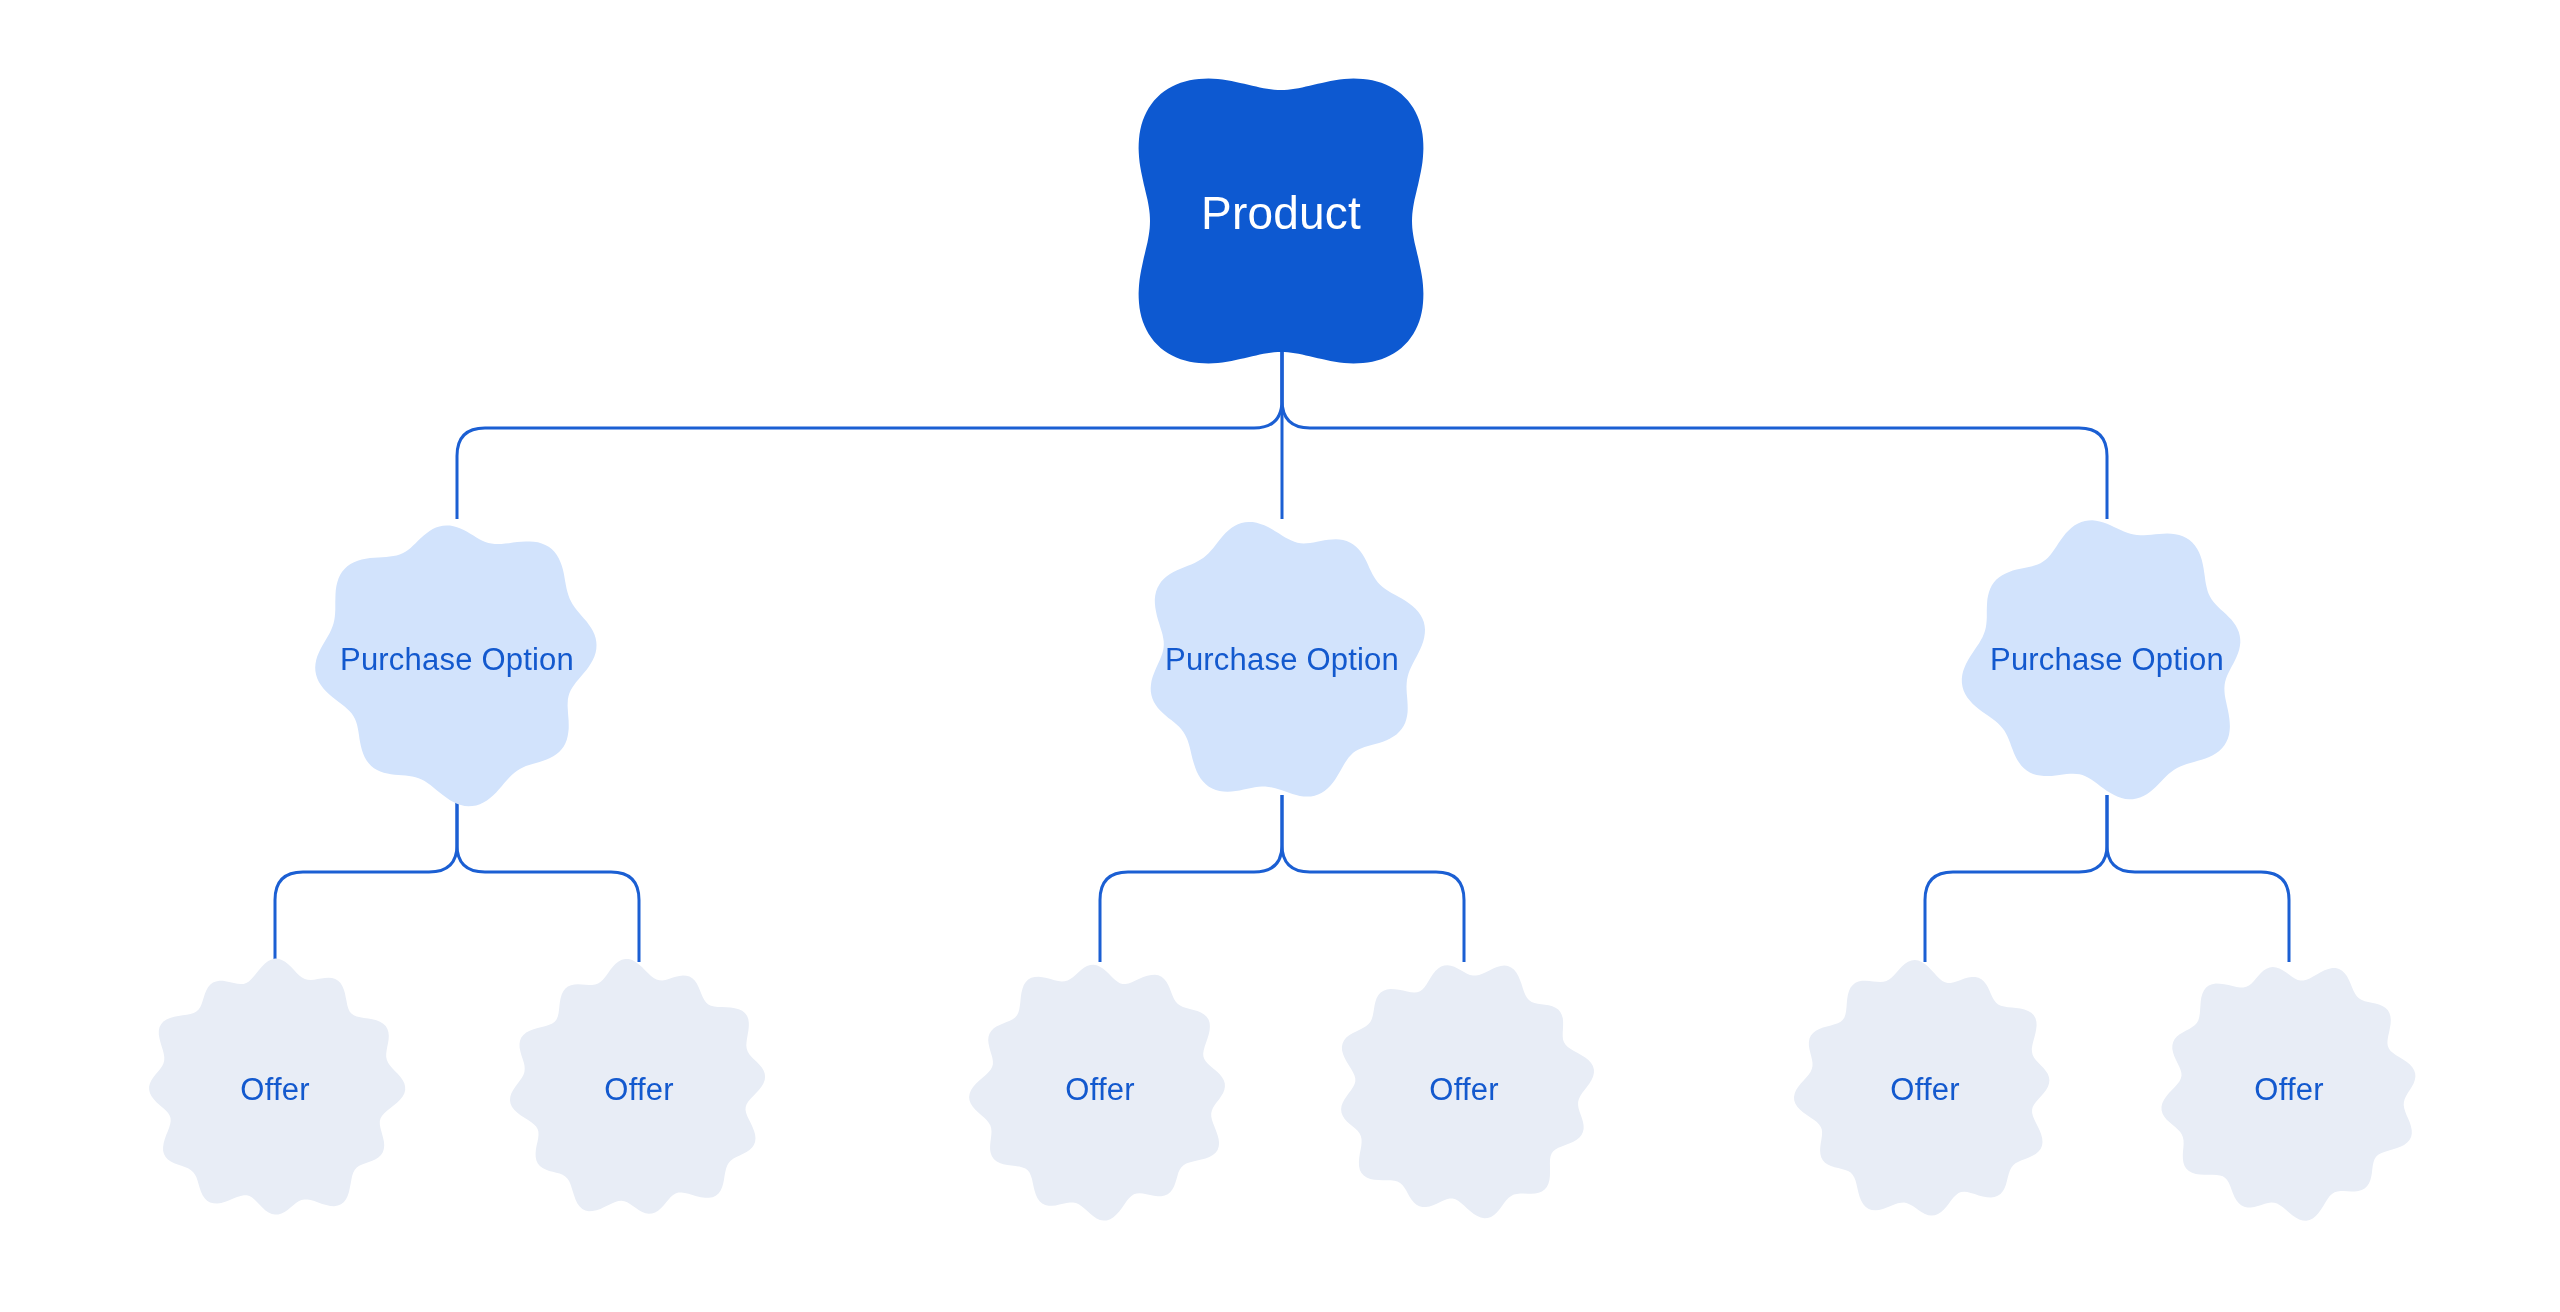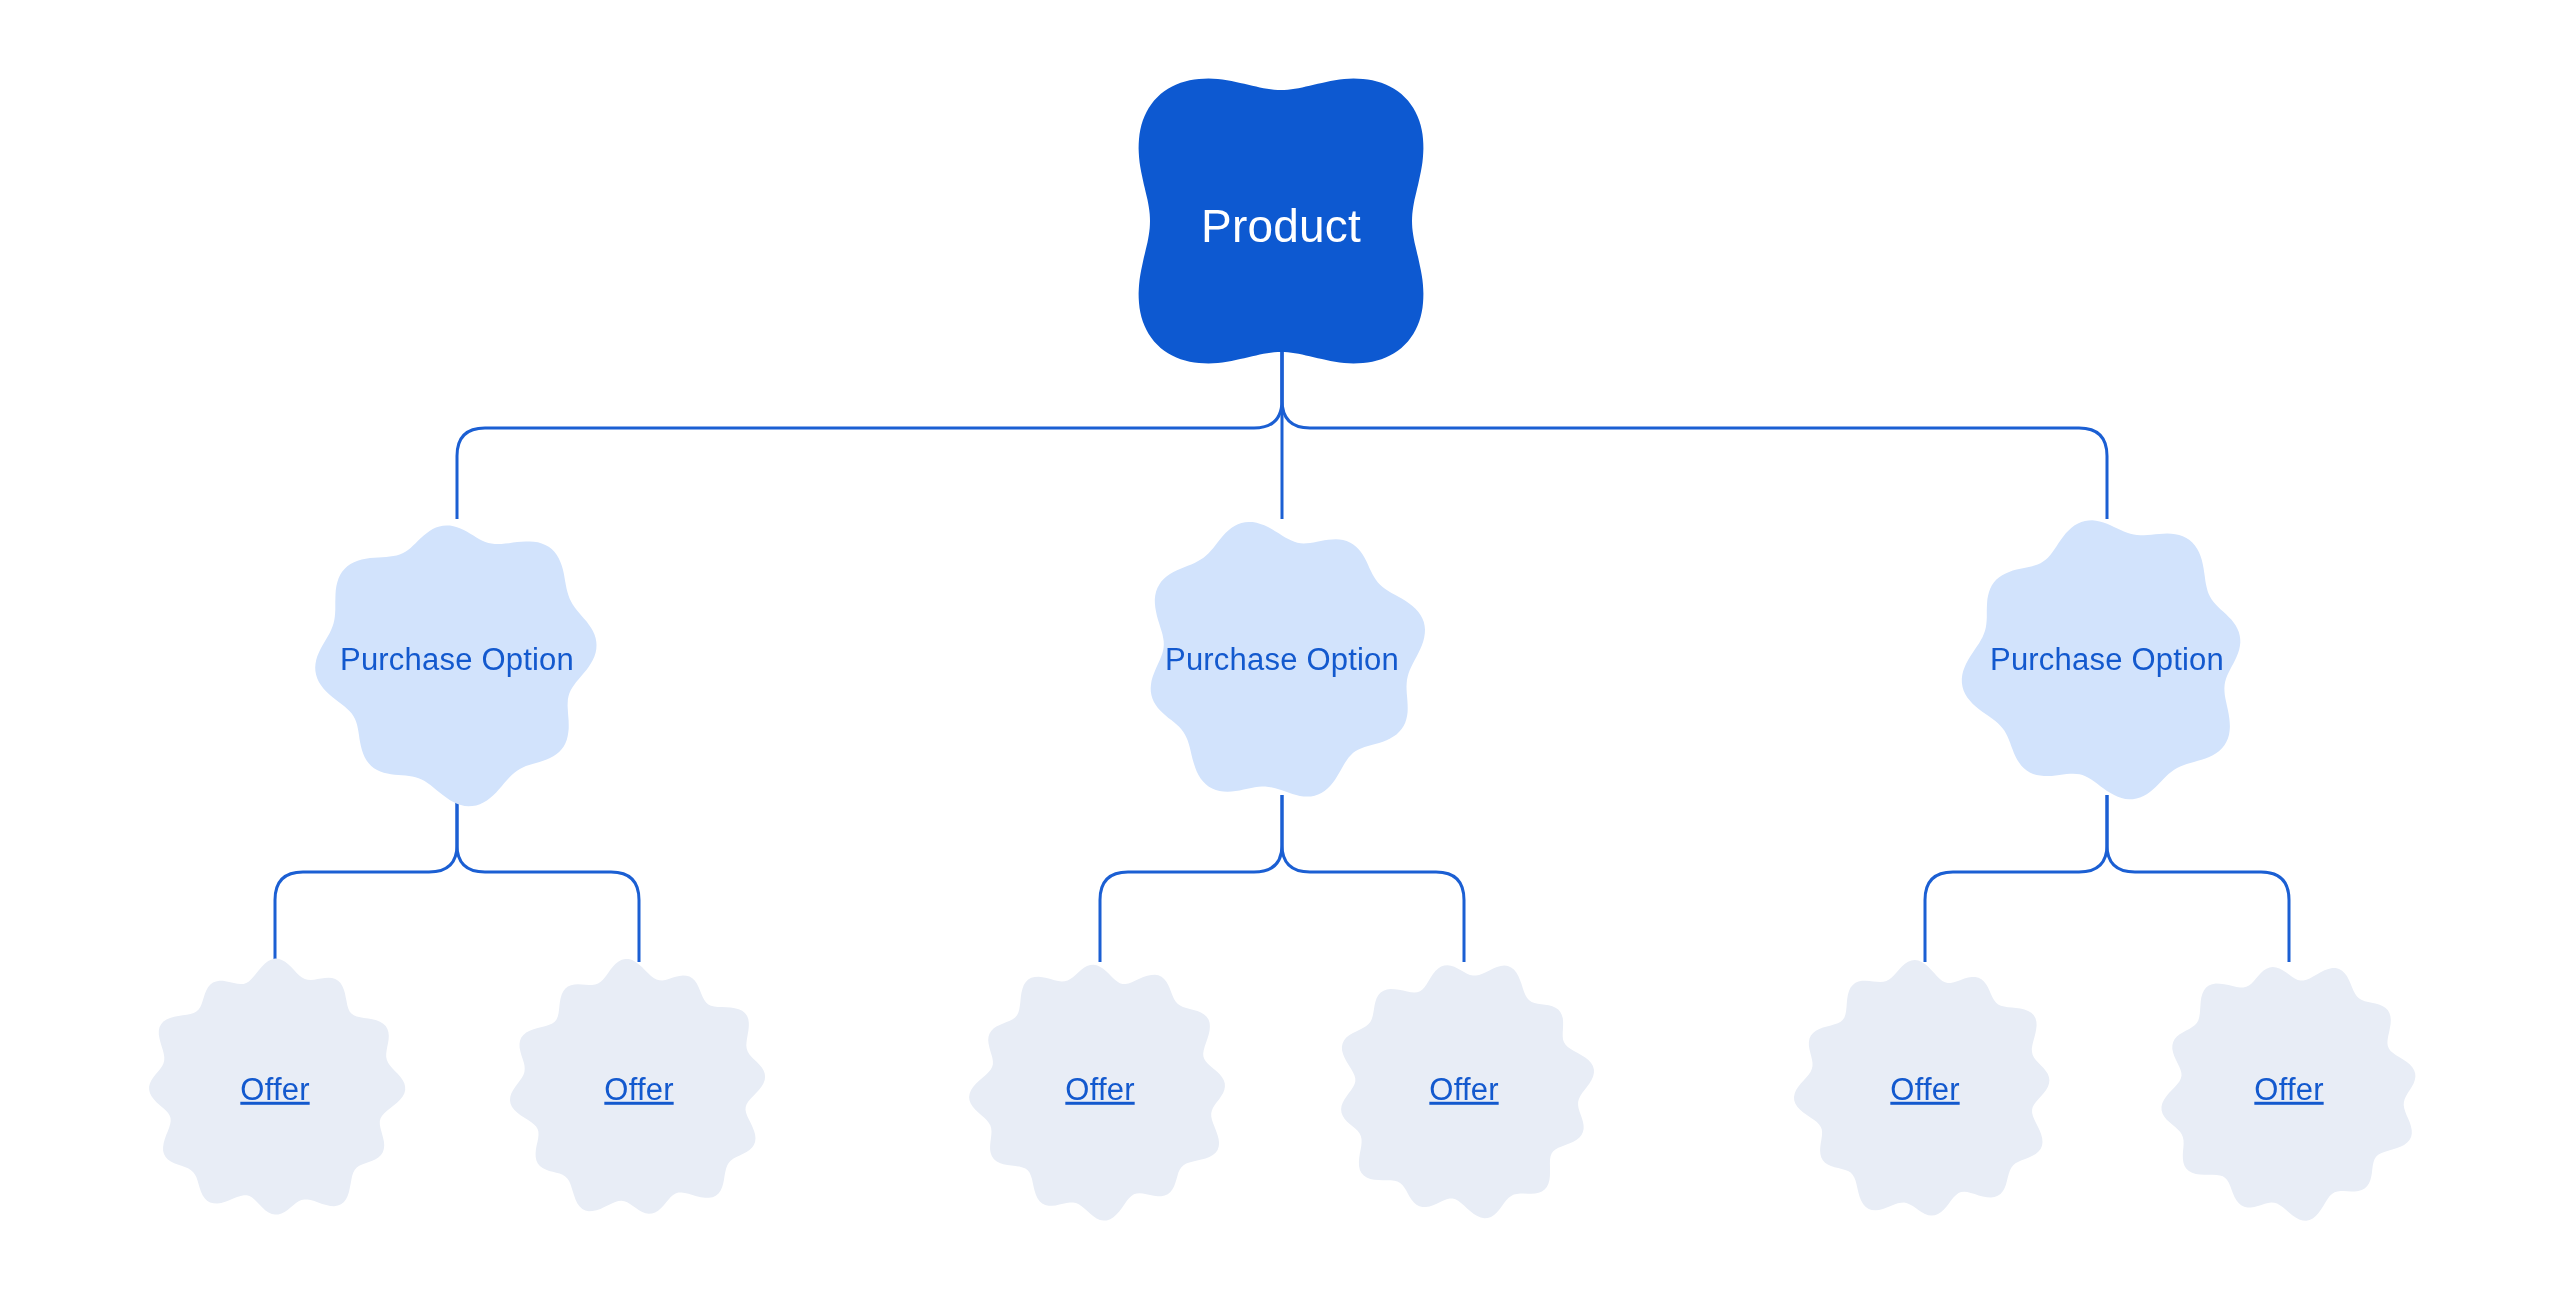--- a/index.html
+++ b/index.html
@@ -31,21 +31,20 @@
     white-space: normal;
   }
   .root-label {
     font-size: 46px;
   }
   .option-label {
     width: 240px;
   }
   .offer-label {
     width: 200px;
-    text-decoration: underline;
   }
   path.connector {
     fill: none;
     stroke-width: 3;
   }
 </style>
 </head>
 <body>
 
 <div class="canvas">
@@ -72,21 +71,21 @@
     <path fill="#d2e3fc" d="M2235.1 660.0L2233.5 663.3L2231.7 666.5L2230.0 669.7L2228.5 672.8L2227.1 675.8L2226.0 678.8L2225.1 681.9L2224.6 685.0L2224.4 688.2L2224.5 691.5L2224.8 694.9L2225.4 698.5L2226.2 702.2L2227.0 706.1L2227.9 710.1L2228.7 714.2L2229.3 718.3L2229.7 722.5L2229.9 726.7L2229.6 730.8L2229.0 734.7L2227.9 738.5L2226.3 742.0L2224.4 745.3L2222.0 748.2L2219.2 750.9L2216.1 753.2L2212.8 755.2L2209.2 757.0L2205.4 758.4L2201.6 759.7L2197.8 760.8L2194.0 761.9L2190.3 762.9L2186.8 764.0L2183.4 765.2L2180.2 766.5L2177.1 768.0L2174.2 769.7L2171.5 771.7L2168.8 773.8L2166.2 776.2L2163.7 778.8L2161.1 781.5L2158.4 784.2L2155.7 786.9L2152.9 789.5L2149.9 792.0L2146.7 794.2L2143.5 796.0L2140.0 797.5L2136.5 798.6L2132.8 799.2L2129.1 799.2L2125.3 798.9L2121.5 798.0L2117.8 796.7L2114.1 795.0L2110.5 793.1L2107.0 790.9L2103.6 788.5L2100.4 786.2L2097.3 783.8L2094.2 781.6L2091.3 779.5L2088.3 777.8L2085.4 776.3L2082.5 775.1L2079.6 774.3L2076.5 773.9L2073.3 773.7L2070.0 773.8L2066.6 774.1L2063.0 774.5L2059.4 775.0L2055.6 775.5L2051.7 775.9L2047.9 776.0L2044.0 776.0L2040.2 775.6L2036.6 774.9L2033.1 773.9L2029.8 772.4L2026.7 770.5L2023.9 768.3L2021.4 765.7L2019.2 762.8L2017.2 759.7L2015.5 756.5L2013.9 753.1L2012.6 749.6L2011.3 746.2L2010.1 742.8L2008.8 739.5L2007.5 736.4L2006.0 733.4L2004.3 730.6L2002.3 728.0L2000.1 725.5L1997.7 723.1L1995.0 720.8L1992.0 718.6L1988.9 716.3L1985.6 714.0L1982.3 711.7L1979.0 709.2L1975.7 706.5L1972.6 703.7L1969.8 700.6L1967.3 697.4L1965.2 694.0L1963.6 690.5L1962.5 686.8L1961.9 683.0L1961.8 679.1L1962.2 675.2L1963.1 671.3L1964.5 667.5L1966.1 663.7L1968.1 660.0L1970.2 656.4L1972.5 653.0L1974.8 649.6L1977.0 646.3L1979.1 643.2L1980.9 640.0L1982.6 636.9L1983.9 633.8L1985.0 630.7L1985.8 627.5L1986.3 624.3L1986.6 620.9L1986.8 617.4L1986.8 613.9L1986.8 610.2L1986.9 606.5L1987.1 602.8L1987.4 599.1L1988.1 595.4L1989.0 591.9L1990.3 588.5L1991.9 585.3L1994.0 582.3L1996.4 579.6L1999.2 577.2L2002.2 575.2L2005.6 573.4L2009.1 571.9L2012.8 570.6L2016.6 569.6L2020.4 568.7L2024.1 567.9L2027.7 567.2L2031.2 566.4L2034.5 565.5L2037.6 564.5L2040.5 563.2L2043.1 561.6L2045.6 559.8L2047.9 557.7L2050.1 555.2L2052.2 552.5L2054.3 549.5L2056.4 546.4L2058.6 543.1L2060.9 539.8L2063.3 536.5L2065.8 533.3L2068.6 530.4L2071.5 527.7L2074.7 525.3L2078.0 523.4L2081.4 521.9L2085.0 520.9L2088.6 520.4L2092.3 520.3L2096.0 520.7L2099.7 521.4L2103.4 522.5L2107.0 523.8L2110.5 525.3L2114.0 526.9L2117.3 528.5L2120.7 530.1L2123.9 531.5L2127.2 532.7L2130.4 533.7L2133.7 534.5L2137.0 534.9L2140.4 535.2L2144.0 535.2L2147.6 535.0L2151.4 534.7L2155.3 534.3L2159.2 533.9L2163.2 533.7L2167.3 533.6L2171.3 533.7L2175.3 534.2L2179.1 535.0L2182.8 536.3L2186.3 537.9L2189.5 540.0L2192.3 542.5L2194.9 545.4L2197.1 548.7L2199.0 552.3L2200.5 556.1L2201.8 560.1L2202.8 564.2L2203.6 568.4L2204.2 572.5L2204.8 576.5L2205.3 580.4L2205.9 584.1L2206.7 587.6L2207.6 590.9L2208.7 594.0L2210.1 596.8L2211.7 599.6L2213.6 602.1L2215.8 604.6L2218.2 607.0L2220.7 609.4L2223.4 611.8L2226.1 614.3L2228.7 616.9L2231.3 619.6L2233.6 622.5L2235.7 625.5L2237.4 628.7L2238.8 632.0L2239.7 635.4L2240.2 638.9L2240.3 642.4L2239.9 646.0L2239.2 649.6L2238.1 653.1L2236.7 656.6L2235.1 660.0Z"></path>
 
     <path fill="#e8edf6" d="M405.2 1090.0L404.3 1093.4L402.5 1096.7L400.0 1099.8L397.0 1102.8L393.6 1105.6L390.2 1108.3L387.0 1110.8L384.3 1113.2L382.1 1115.7L380.6 1118.3L379.8 1121.1L379.8 1124.0L380.3 1127.3L381.2 1130.8L382.2 1134.4L383.2 1138.2L384.0 1142.0L384.2 1145.6L383.8 1149.1L382.8 1152.2L381.0 1155.0L378.6 1157.3L375.6 1159.2L372.3 1160.7L368.9 1162.0L365.4 1163.2L362.1 1164.4L359.2 1165.8L356.8 1167.6L354.8 1169.8L353.3 1172.5L352.2 1175.7L351.4 1179.4L350.7 1183.4L349.9 1187.6L349.0 1191.8L347.7 1195.8L346.0 1199.3L343.7 1202.2L341.0 1204.3L337.8 1205.6L334.2 1206.2L330.3 1206.0L326.3 1205.1L322.2 1203.9L318.2 1202.5L314.3 1201.1L310.7 1200.0L307.4 1199.4L304.3 1199.4L301.4 1200.0L298.6 1201.2L296.0 1203.0L293.3 1205.2L290.5 1207.6L287.6 1210.0L284.6 1212.0L281.5 1213.6L278.3 1214.5L275.0 1214.6L271.8 1213.9L268.6 1212.5L265.5 1210.4L262.6 1207.8L259.9 1205.0L257.2 1202.2L254.7 1199.7L252.1 1197.6L249.5 1196.1L246.8 1195.3L243.8 1195.3L240.6 1195.9L237.1 1197.1L233.3 1198.6L229.3 1200.2L225.3 1201.7L221.2 1202.9L217.2 1203.4L213.5 1203.3L210.1 1202.4L207.1 1200.8L204.7 1198.3L202.6 1195.3L201.0 1191.8L199.7 1188.1L198.6 1184.3L197.6 1180.7L196.4 1177.3L194.9 1174.4L193.0 1172.0L190.7 1170.0L188.0 1168.3L184.8 1167.0L181.4 1165.8L177.7 1164.6L174.2 1163.3L170.8 1161.6L167.9 1159.5L165.6 1157.0L164.0 1154.1L163.1 1150.7L163.1 1147.0L163.7 1143.1L164.8 1139.1L166.2 1135.0L167.8 1131.2L169.2 1127.5L170.2 1124.0L170.7 1120.9L170.5 1118.0L169.5 1115.3L167.9 1112.8L165.6 1110.3L162.8 1107.8L159.8 1105.2L156.7 1102.4L154.0 1099.5L151.7 1096.5L150.0 1093.3L149.2 1090.0L149.1 1086.7L149.9 1083.4L151.4 1080.3L153.4 1077.2L155.7 1074.3L158.1 1071.5L160.3 1068.7L162.2 1066.0L163.5 1063.2L164.2 1060.3L164.3 1057.2L163.8 1053.9L162.9 1050.3L161.7 1046.5L160.5 1042.6L159.5 1038.6L158.8 1034.6L158.8 1030.8L159.5 1027.3L161.1 1024.2L163.4 1021.6L166.5 1019.5L170.1 1017.9L174.2 1016.7L178.4 1015.9L182.7 1015.3L186.8 1014.7L190.5 1013.9L193.7 1012.9L196.4 1011.4L198.6 1009.5L200.3 1007.0L201.6 1004.1L202.7 1000.8L203.8 997.2L205.0 993.6L206.4 990.2L208.2 987.1L210.4 984.6L213.0 982.6L216.0 981.4L219.4 980.8L222.9 980.8L226.6 981.4L230.3 982.2L233.9 983.0L237.4 983.7L240.6 984.1L243.6 983.9L246.3 983.0L248.9 981.4L251.4 979.1L253.9 976.3L256.5 973.1L259.2 969.7L262.0 966.4L265.0 963.4L268.2 961.0L271.6 959.4L275.0 958.6L278.4 958.8L281.8 959.9L285.1 961.8L288.2 964.2L291.2 967.1L294.0 970.1L296.7 972.9L299.3 975.5L302.0 977.5L304.8 979.0L307.7 979.8L310.7 980.0L314.1 979.7L317.6 979.1L321.2 978.5L324.9 977.9L328.5 977.7L332.0 978.1L335.2 979.0L338.1 980.7L340.5 983.1L342.4 986.2L343.9 989.7L345.0 993.6L345.8 997.7L346.6 1001.6L347.3 1005.3L348.3 1008.6L349.6 1011.4L351.4 1013.6L353.8 1015.2L356.7 1016.4L360.2 1017.3L364.0 1017.9L368.2 1018.5L372.3 1019.3L376.4 1020.3L380.0 1021.8L383.2 1023.7L385.7 1026.1L387.4 1029.0L388.4 1032.2L388.8 1035.7L388.6 1039.4L388.0 1043.2L387.2 1046.9L386.6 1050.5L386.2 1053.9L386.2 1057.1L386.9 1060.0L388.1 1062.8L390.0 1065.6L392.3 1068.3L394.9 1071.0L397.7 1073.8L400.3 1076.8L402.6 1080.0L404.3 1083.2L405.1 1086.6L405.2 1090.0Z"></path>
     <path fill="#e8edf6" d="M758.9 1090.0L756.1 1093.1L753.3 1096.0L750.6 1098.8L748.3 1101.5L746.6 1104.2L745.7 1106.9L745.5 1109.7L746.1 1112.8L747.2 1116.0L748.9 1119.4L750.7 1123.1L752.5 1126.9L754.0 1130.7L755.1 1134.6L755.5 1138.3L755.1 1141.7L754.0 1144.8L752.1 1147.6L749.5 1150.0L746.5 1152.1L743.1 1153.8L739.7 1155.4L736.4 1157.0L733.5 1158.6L730.9 1160.5L728.8 1162.7L727.2 1165.4L726.1 1168.4L725.3 1171.9L724.6 1175.6L724.0 1179.6L723.2 1183.5L722.1 1187.3L720.5 1190.7L718.5 1193.5L715.8 1195.7L712.6 1197.2L709.0 1197.8L705.1 1197.8L700.9 1197.2L696.6 1196.2L692.5 1194.9L688.5 1193.8L684.8 1192.9L681.4 1192.4L678.4 1192.6L675.6 1193.4L673.1 1194.9L670.7 1197.1L668.4 1199.7L666.0 1202.6L663.6 1205.6L660.9 1208.3L658.1 1210.7L655.1 1212.5L652.0 1213.5L648.7 1213.7L645.5 1213.2L642.2 1212.0L639.0 1210.2L635.9 1208.1L632.9 1206.0L630.0 1204.0L627.2 1202.3L624.4 1201.2L621.4 1200.8L618.4 1201.1L615.2 1202.0L611.8 1203.4L608.1 1205.2L604.3 1207.1L600.4 1208.9L596.4 1210.3L592.5 1211.1L588.8 1211.2L585.4 1210.5L582.3 1208.9L579.7 1206.5L577.4 1203.4L575.6 1199.7L574.2 1195.8L572.9 1191.8L571.7 1187.9L570.5 1184.3L569.1 1181.1L567.3 1178.5L565.2 1176.4L562.6 1174.8L559.6 1173.6L556.3 1172.7L552.8 1171.8L549.2 1170.9L545.7 1169.6L542.6 1168.1L539.9 1166.0L537.8 1163.5L536.4 1160.5L535.7 1157.1L535.6 1153.4L535.9 1149.5L536.6 1145.6L537.5 1141.7L538.2 1138.1L538.5 1134.7L538.4 1131.7L537.6 1128.9L536.1 1126.5L533.8 1124.2L531.0 1122.0L527.7 1119.8L524.1 1117.6L520.5 1115.2L517.1 1112.6L514.2 1109.8L511.9 1106.7L510.5 1103.5L510.0 1100.2L510.3 1096.7L511.4 1093.3L513.2 1090.0L515.3 1086.8L517.7 1083.6L519.9 1080.6L521.9 1077.7L523.5 1074.8L524.4 1071.9L524.7 1068.8L524.5 1065.7L523.7 1062.3L522.6 1058.8L521.4 1055.2L520.4 1051.5L519.6 1047.7L519.5 1044.1L520.0 1040.7L521.3 1037.6L523.4 1034.9L526.2 1032.5L529.7 1030.7L533.6 1029.2L537.7 1027.9L541.9 1026.9L545.8 1025.9L549.3 1024.8L552.3 1023.5L554.7 1021.7L556.5 1019.5L557.7 1016.8L558.5 1013.6L559.0 1010.0L559.4 1006.1L559.9 1002.1L560.6 998.2L561.7 994.5L563.3 991.3L565.4 988.6L567.9 986.6L571.0 985.3L574.4 984.5L578.0 984.3L581.7 984.4L585.4 984.7L588.9 985.0L592.2 984.9L595.3 984.5L598.1 983.4L600.7 981.8L603.1 979.5L605.4 976.7L607.8 973.5L610.2 970.1L612.8 966.8L615.6 963.8L618.6 961.4L621.8 959.7L625.2 958.9L628.7 959.0L632.2 960.1L635.6 961.9L639.0 964.4L642.2 967.3L645.3 970.4L648.2 973.3L651.0 976.0L653.7 978.1L656.5 979.5L659.3 980.3L662.3 980.4L665.4 979.9L668.8 979.0L672.2 977.8L675.8 976.7L679.4 975.9L683.0 975.5L686.3 975.7L689.5 976.6L692.3 978.3L694.7 980.6L696.8 983.6L698.5 986.9L700.0 990.4L701.4 993.9L702.8 997.2L704.3 1000.1L706.1 1002.5L708.3 1004.4L711.0 1005.7L714.2 1006.5L717.9 1006.9L721.9 1007.1L726.2 1007.2L730.6 1007.5L734.8 1008.2L738.7 1009.2L742.2 1010.8L744.9 1013.0L747.0 1015.8L748.3 1019.0L748.8 1022.7L748.8 1026.6L748.4 1030.6L747.7 1034.6L747.0 1038.5L746.5 1042.2L746.3 1045.5L746.7 1048.6L747.7 1051.5L749.3 1054.2L751.4 1056.7L753.9 1059.2L756.6 1061.8L759.2 1064.4L761.6 1067.3L763.5 1070.3L764.7 1073.5L765.1 1076.7L764.7 1080.1L763.4 1083.5L761.4 1086.8L758.9 1090.0Z"></path>
     <path fill="#e8edf6" d="M1224.3 1090.0L1223.0 1093.2L1221.1 1096.3L1219.0 1099.4L1216.7 1102.3L1214.7 1105.1L1212.9 1107.9L1211.8 1110.7L1211.2 1113.6L1211.3 1116.7L1212.0 1120.0L1213.2 1123.5L1214.7 1127.3L1216.2 1131.2L1217.6 1135.2L1218.6 1139.1L1219.1 1143.0L1218.7 1146.6L1217.6 1149.9L1215.6 1152.7L1212.8 1155.1L1209.4 1157.0L1205.5 1158.5L1201.3 1159.6L1197.1 1160.6L1193.1 1161.4L1189.4 1162.4L1186.2 1163.6L1183.5 1165.2L1181.4 1167.2L1179.7 1169.7L1178.4 1172.6L1177.4 1175.9L1176.4 1179.4L1175.3 1183.0L1174.0 1186.4L1172.3 1189.6L1170.2 1192.2L1167.7 1194.2L1164.7 1195.5L1161.3 1196.2L1157.7 1196.2L1153.9 1195.8L1150.1 1195.1L1146.4 1194.3L1142.9 1193.6L1139.6 1193.2L1136.6 1193.5L1133.9 1194.3L1131.4 1195.9L1129.0 1198.2L1126.7 1201.1L1124.3 1204.4L1121.9 1207.9L1119.2 1211.4L1116.4 1214.6L1113.4 1217.3L1110.2 1219.3L1106.8 1220.4L1103.4 1220.6L1100.0 1219.9L1096.6 1218.4L1093.4 1216.3L1090.3 1213.7L1087.3 1211.1L1084.4 1208.5L1081.6 1206.2L1078.8 1204.3L1076.0 1203.1L1073.0 1202.5L1069.9 1202.5L1066.5 1203.0L1063.0 1203.8L1059.4 1204.6L1055.7 1205.4L1052.0 1205.8L1048.5 1205.7L1045.2 1205.0L1042.2 1203.4L1039.6 1201.2L1037.5 1198.2L1035.9 1194.7L1034.6 1190.7L1033.6 1186.7L1032.7 1182.6L1031.9 1178.8L1030.8 1175.4L1029.5 1172.6L1027.7 1170.3L1025.4 1168.6L1022.6 1167.4L1019.3 1166.6L1015.5 1166.1L1011.5 1165.6L1007.4 1165.0L1003.4 1164.2L999.7 1162.9L996.4 1161.2L993.8 1159.0L991.9 1156.3L990.7 1153.1L990.1 1149.7L990.1 1146.0L990.4 1142.3L990.9 1138.6L991.3 1135.0L991.5 1131.7L991.2 1128.5L990.4 1125.6L988.9 1122.9L986.8 1120.3L984.3 1117.8L981.4 1115.2L978.3 1112.6L975.4 1109.7L972.8 1106.8L970.7 1103.6L969.5 1100.3L969.1 1096.9L969.7 1093.4L971.1 1090.0L973.3 1086.7L976.1 1083.5L979.3 1080.5L982.5 1077.7L985.7 1074.9L988.4 1072.3L990.6 1069.7L992.1 1067.1L992.9 1064.3L992.9 1061.3L992.4 1058.1L991.5 1054.8L990.4 1051.2L989.4 1047.5L988.6 1043.8L988.2 1040.2L988.5 1036.8L989.5 1033.7L991.2 1030.9L993.5 1028.5L996.4 1026.5L999.7 1024.9L1003.1 1023.4L1006.6 1022.1L1009.9 1020.8L1012.7 1019.3L1015.1 1017.5L1017.0 1015.3L1018.4 1012.6L1019.3 1009.3L1019.9 1005.6L1020.4 1001.6L1020.8 997.3L1021.4 993.0L1022.4 988.9L1023.8 985.1L1025.8 982.0L1028.2 979.5L1031.3 977.8L1034.7 976.9L1038.5 976.7L1042.5 977.2L1046.6 978.0L1050.6 979.1L1054.5 980.2L1058.2 981.0L1061.6 981.4L1064.7 981.3L1067.6 980.5L1070.3 979.1L1072.9 977.2L1075.5 974.9L1078.2 972.4L1081.0 969.9L1083.9 967.7L1087.0 966.0L1090.2 965.0L1093.4 964.7L1096.7 965.3L1100.0 966.7L1103.2 968.7L1106.2 971.2L1109.1 974.0L1111.9 976.9L1114.6 979.5L1117.2 981.6L1119.8 983.2L1122.5 984.0L1125.4 984.1L1128.6 983.4L1131.9 982.2L1135.5 980.6L1139.4 978.8L1143.3 977.1L1147.3 975.8L1151.2 974.9L1155.0 974.7L1158.4 975.3L1161.5 976.7L1164.1 978.9L1166.4 981.7L1168.2 985.0L1169.8 988.5L1171.1 992.1L1172.5 995.6L1173.9 998.7L1175.6 1001.5L1177.6 1003.8L1180.1 1005.6L1183.0 1007.0L1186.3 1008.1L1189.9 1009.1L1193.6 1010.0L1197.4 1011.1L1200.9 1012.6L1204.1 1014.4L1206.6 1016.7L1208.5 1019.5L1209.6 1022.8L1209.9 1026.5L1209.6 1030.5L1208.7 1034.6L1207.4 1038.8L1206.0 1042.8L1204.7 1046.6L1203.7 1050.2L1203.2 1053.4L1203.4 1056.4L1204.3 1059.1L1205.9 1061.6L1208.1 1064.0L1210.9 1066.4L1213.8 1068.9L1216.9 1071.5L1219.7 1074.2L1222.0 1077.2L1223.8 1080.3L1224.8 1083.5L1224.9 1086.7L1224.3 1090.0Z"></path>
     <path fill="#e8edf6" d="M1584.5 1090.0L1582.2 1093.1L1580.3 1096.1L1578.9 1099.0L1578.1 1102.0L1578.1 1105.0L1578.5 1108.1L1579.5 1111.4L1580.7 1114.8L1581.9 1118.3L1583.0 1121.9L1583.6 1125.4L1583.6 1128.9L1582.9 1132.1L1581.5 1135.1L1579.2 1137.7L1576.3 1140.0L1572.9 1141.9L1569.2 1143.6L1565.4 1145.0L1561.7 1146.4L1558.3 1147.8L1555.4 1149.4L1553.2 1151.3L1551.6 1153.6L1550.5 1156.4L1550.0 1159.7L1549.9 1163.4L1550.0 1167.4L1550.0 1171.6L1549.9 1175.9L1549.4 1180.0L1548.4 1183.7L1546.8 1186.9L1544.6 1189.6L1541.9 1191.5L1538.7 1192.8L1535.1 1193.5L1531.4 1193.8L1527.6 1193.7L1523.8 1193.6L1520.2 1193.6L1516.9 1193.9L1513.9 1194.6L1511.2 1195.9L1508.7 1197.8L1506.3 1200.3L1504.1 1203.1L1501.8 1206.3L1499.4 1209.4L1496.8 1212.4L1494.0 1214.9L1491.0 1216.9L1487.7 1218.0L1484.3 1218.2L1480.8 1217.6L1477.3 1216.1L1473.8 1213.9L1470.4 1211.3L1467.1 1208.4L1464.0 1205.5L1461.0 1202.9L1458.2 1200.7L1455.4 1199.3L1452.6 1198.5L1449.7 1198.5L1446.7 1199.2L1443.5 1200.4L1440.2 1202.0L1436.7 1203.7L1433.1 1205.3L1429.5 1206.5L1425.9 1207.1L1422.5 1207.1L1419.4 1206.3L1416.5 1204.7L1413.9 1202.5L1411.6 1199.8L1409.6 1196.7L1407.8 1193.4L1406.1 1190.3L1404.3 1187.4L1402.4 1184.9L1400.1 1183.0L1397.4 1181.6L1394.4 1180.8L1390.8 1180.3L1387.0 1180.2L1382.8 1180.2L1378.5 1180.1L1374.3 1179.7L1370.3 1178.9L1366.7 1177.6L1363.8 1175.6L1361.5 1173.0L1359.9 1169.9L1359.1 1166.2L1358.9 1162.3L1359.2 1158.1L1359.8 1153.8L1360.6 1149.7L1361.3 1145.8L1361.6 1142.2L1361.5 1138.9L1360.8 1135.9L1359.5 1133.3L1357.6 1130.8L1355.2 1128.5L1352.5 1126.2L1349.7 1123.9L1346.9 1121.4L1344.5 1118.7L1342.7 1115.8L1341.5 1112.7L1341.1 1109.5L1341.5 1106.1L1342.7 1102.8L1344.4 1099.4L1346.6 1096.2L1348.9 1093.0L1351.2 1090.0L1353.1 1087.1L1354.5 1084.3L1355.3 1081.4L1355.3 1078.6L1354.5 1075.6L1353.1 1072.4L1351.2 1069.1L1349.0 1065.6L1346.8 1061.9L1344.7 1058.0L1343.1 1054.2L1342.1 1050.4L1341.9 1046.8L1342.6 1043.4L1344.1 1040.3L1346.3 1037.6L1349.2 1035.2L1352.5 1033.2L1356.1 1031.4L1359.6 1029.7L1362.9 1028.0L1365.9 1026.3L1368.3 1024.2L1370.3 1021.9L1371.7 1019.2L1372.7 1016.1L1373.4 1012.6L1374.0 1008.9L1374.6 1005.2L1375.5 1001.5L1376.7 998.0L1378.4 995.0L1380.7 992.5L1383.6 990.7L1386.9 989.6L1390.7 989.1L1394.8 989.2L1398.9 989.8L1403.1 990.6L1407.1 991.5L1410.9 992.2L1414.3 992.4L1417.3 992.2L1420.0 991.2L1422.4 989.5L1424.5 987.2L1426.6 984.3L1428.6 981.0L1430.7 977.5L1433.0 974.1L1435.4 971.0L1438.2 968.5L1441.1 966.6L1444.3 965.5L1447.6 965.2L1450.9 965.7L1454.3 966.8L1457.6 968.4L1460.9 970.3L1464.0 972.1L1467.0 973.8L1470.0 975.0L1473.0 975.6L1476.0 975.6L1479.1 975.0L1482.4 973.8L1485.8 972.2L1489.4 970.4L1493.2 968.5L1497.0 967.0L1500.7 966.0L1504.4 965.6L1507.9 966.1L1511.1 967.4L1513.9 969.6L1516.3 972.5L1518.3 976.1L1520.0 980.0L1521.5 984.1L1522.8 988.2L1524.1 992.0L1525.5 995.3L1527.1 998.1L1529.2 1000.3L1531.6 1001.9L1534.5 1003.0L1537.7 1003.7L1541.3 1004.2L1545.0 1004.7L1548.7 1005.3L1552.3 1006.3L1555.5 1007.7L1558.2 1009.6L1560.3 1012.0L1561.8 1014.9L1562.8 1018.3L1563.1 1021.9L1563.1 1025.6L1562.9 1029.4L1562.7 1033.0L1562.7 1036.4L1563.0 1039.5L1564.0 1042.3L1565.6 1044.8L1567.8 1047.0L1570.7 1049.1L1574.0 1051.0L1577.7 1053.0L1581.5 1055.2L1585.2 1057.5L1588.4 1060.1L1591.1 1063.0L1592.9 1066.1L1593.9 1069.4L1593.9 1072.9L1593.1 1076.4L1591.5 1080.0L1589.4 1083.4L1587.0 1086.8L1584.5 1090.0Z"></path>
     <path fill="#e8edf6" d="M2046.1 1090.0L2043.8 1093.1L2041.2 1096.1L2038.5 1098.9L2036.1 1101.7L2034.1 1104.4L2032.7 1107.1L2032.1 1109.8L2032.1 1112.8L2032.9 1115.9L2034.2 1119.3L2036.0 1122.9L2037.9 1126.7L2039.7 1130.6L2041.2 1134.6L2042.2 1138.6L2042.5 1142.3L2042.0 1145.8L2040.6 1148.9L2038.5 1151.6L2035.7 1153.9L2032.4 1155.8L2028.9 1157.5L2025.2 1158.9L2021.6 1160.2L2018.4 1161.7L2015.5 1163.3L2013.2 1165.3L2011.3 1167.7L2009.9 1170.5L2008.8 1173.8L2007.8 1177.3L2006.9 1181.0L2005.9 1184.7L2004.5 1188.2L2002.8 1191.3L2000.5 1193.9L1997.7 1195.8L1994.5 1197.0L1990.9 1197.5L1986.9 1197.3L1982.8 1196.5L1978.7 1195.4L1974.7 1194.1L1970.8 1192.9L1967.3 1192.1L1964.1 1191.8L1961.1 1192.1L1958.5 1193.1L1956.1 1194.9L1953.7 1197.2L1951.4 1200.1L1949.1 1203.3L1946.6 1206.5L1943.9 1209.5L1941.1 1212.1L1938.0 1214.0L1934.9 1215.2L1931.6 1215.6L1928.3 1215.2L1925.0 1214.0L1921.8 1212.3L1918.7 1210.3L1915.7 1208.1L1912.8 1206.1L1909.9 1204.4L1907.1 1203.2L1904.1 1202.6L1901.1 1202.7L1897.8 1203.3L1894.3 1204.5L1890.7 1206.0L1886.8 1207.5L1882.9 1208.9L1879.0 1209.9L1875.2 1210.3L1871.6 1210.0L1868.3 1208.8L1865.5 1206.8L1863.1 1204.1L1861.1 1200.6L1859.6 1196.7L1858.4 1192.5L1857.4 1188.3L1856.5 1184.3L1855.5 1180.6L1854.3 1177.4L1852.6 1174.7L1850.6 1172.6L1848.1 1171.0L1845.1 1169.9L1841.8 1169.0L1838.2 1168.1L1834.6 1167.2L1831.0 1166.1L1827.8 1164.6L1825.0 1162.7L1822.8 1160.2L1821.3 1157.4L1820.4 1154.1L1820.1 1150.6L1820.3 1146.8L1820.8 1143.1L1821.4 1139.4L1821.9 1135.9L1822.1 1132.6L1821.8 1129.6L1820.8 1126.9L1819.1 1124.4L1816.8 1122.1L1813.8 1119.8L1810.4 1117.5L1806.9 1115.1L1803.3 1112.6L1800.1 1109.8L1797.3 1106.8L1795.3 1103.6L1794.2 1100.3L1794.0 1096.9L1794.7 1093.4L1796.1 1090.0L1798.3 1086.7L1800.8 1083.5L1803.6 1080.4L1806.2 1077.5L1808.6 1074.7L1810.5 1071.9L1811.8 1069.0L1812.5 1066.1L1812.5 1063.0L1812.0 1059.7L1811.2 1056.3L1810.3 1052.7L1809.4 1049.1L1808.9 1045.4L1808.9 1041.9L1809.5 1038.6L1810.9 1035.6L1813.1 1033.0L1815.9 1030.8L1819.3 1029.0L1823.0 1027.5L1827.0 1026.4L1830.9 1025.4L1834.6 1024.3L1837.9 1023.2L1840.7 1021.7L1842.8 1019.8L1844.4 1017.4L1845.4 1014.5L1846.1 1011.1L1846.5 1007.2L1846.8 1003.1L1847.2 998.9L1847.9 994.8L1849.0 991.0L1850.6 987.6L1852.8 984.9L1855.4 982.8L1858.5 981.5L1862.0 980.8L1865.6 980.7L1869.4 980.9L1873.2 981.4L1876.8 981.8L1880.2 981.9L1883.4 981.7L1886.4 980.9L1889.1 979.5L1891.7 977.5L1894.2 975.0L1896.7 972.2L1899.3 969.2L1902.1 966.3L1905.0 963.7L1908.1 961.7L1911.4 960.4L1914.8 960.0L1918.2 960.5L1921.6 961.9L1925.0 964.1L1928.2 966.8L1931.3 969.9L1934.2 973.1L1937.0 976.2L1939.6 978.8L1942.3 980.9L1945.0 982.3L1947.7 983.0L1950.7 982.9L1953.9 982.3L1957.2 981.2L1960.8 979.9L1964.4 978.6L1968.2 977.6L1971.8 977.0L1975.3 977.0L1978.5 977.8L1981.4 979.3L1983.9 981.4L1986.1 984.2L1987.9 987.3L1989.5 990.7L1990.9 994.1L1992.4 997.3L1994.0 1000.1L1995.9 1002.5L1998.1 1004.4L2000.9 1005.7L2004.1 1006.6L2007.8 1007.2L2011.8 1007.6L2016.1 1008.0L2020.3 1008.6L2024.4 1009.5L2028.1 1010.9L2031.3 1012.8L2033.8 1015.3L2035.5 1018.3L2036.4 1021.8L2036.6 1025.6L2036.1 1029.7L2035.3 1033.8L2034.2 1037.9L2033.1 1041.9L2032.3 1045.6L2031.8 1049.0L2032.0 1052.1L2032.7 1055.0L2034.1 1057.7L2036.0 1060.2L2038.4 1062.8L2041.0 1065.4L2043.5 1068.0L2045.8 1070.9L2047.7 1073.8L2048.9 1077.0L2049.4 1080.2L2049.0 1083.5L2047.9 1086.8L2046.1 1090.0Z"></path>
     <path fill="#e8edf6" d="M2409.8 1090.0L2407.8 1093.1L2406.1 1096.1L2404.7 1099.1L2403.9 1102.1L2403.7 1105.1L2404.2 1108.2L2405.2 1111.5L2406.5 1115.0L2408.1 1118.6L2409.7 1122.3L2410.9 1126.1L2411.7 1129.9L2411.8 1133.5L2411.1 1136.9L2409.5 1139.9L2407.2 1142.6L2404.1 1144.9L2400.4 1146.8L2396.3 1148.3L2392.2 1149.6L2388.1 1150.7L2384.3 1151.9L2381.0 1153.2L2378.2 1154.8L2376.1 1156.8L2374.5 1159.3L2373.5 1162.2L2372.8 1165.5L2372.3 1169.1L2371.9 1172.9L2371.2 1176.7L2370.3 1180.3L2368.9 1183.6L2367.0 1186.3L2364.6 1188.5L2361.7 1190.1L2358.4 1191.0L2354.8 1191.4L2351.1 1191.4L2347.4 1191.2L2343.8 1191.0L2340.5 1191.0L2337.4 1191.4L2334.6 1192.3L2332.0 1193.9L2329.7 1196.1L2327.6 1199.0L2325.5 1202.3L2323.3 1205.9L2321.0 1209.5L2318.5 1213.0L2315.8 1216.1L2312.8 1218.5L2309.6 1220.1L2306.2 1220.7L2302.7 1220.5L2299.2 1219.4L2295.7 1217.6L2292.3 1215.2L2289.0 1212.5L2285.9 1209.8L2282.9 1207.3L2279.9 1205.2L2277.1 1203.6L2274.2 1202.8L2271.2 1202.5L2268.1 1202.9L2264.8 1203.8L2261.4 1204.9L2257.9 1206.0L2254.3 1207.0L2250.8 1207.6L2247.4 1207.6L2244.2 1206.8L2241.2 1205.3L2238.6 1203.1L2236.4 1200.3L2234.5 1196.9L2232.9 1193.3L2231.5 1189.6L2230.2 1186.0L2228.8 1182.8L2227.1 1180.0L2225.2 1177.9L2222.8 1176.3L2219.9 1175.4L2216.5 1174.9L2212.7 1174.8L2208.6 1174.8L2204.2 1174.8L2199.9 1174.5L2195.8 1173.9L2192.1 1172.7L2188.9 1171.0L2186.4 1168.7L2184.6 1165.9L2183.4 1162.6L2182.9 1158.9L2182.8 1155.1L2183.0 1151.2L2183.4 1147.4L2183.6 1143.7L2183.5 1140.3L2182.9 1137.2L2181.8 1134.4L2180.1 1131.8L2177.8 1129.4L2175.2 1127.0L2172.2 1124.6L2169.3 1122.1L2166.5 1119.4L2164.2 1116.5L2162.5 1113.5L2161.6 1110.2L2161.5 1106.8L2162.3 1103.3L2164.0 1099.8L2166.2 1096.4L2169.0 1093.1L2171.9 1090.0L2174.8 1087.0L2177.4 1084.1L2179.4 1081.4L2180.8 1078.6L2181.5 1075.8L2181.4 1073.0L2180.6 1069.9L2179.3 1066.7L2177.6 1063.3L2175.9 1059.7L2174.2 1056.0L2173.0 1052.3L2172.3 1048.7L2172.4 1045.2L2173.2 1042.0L2174.7 1039.1L2176.9 1036.6L2179.7 1034.3L2182.8 1032.4L2186.1 1030.6L2189.3 1028.9L2192.2 1027.1L2194.7 1025.2L2196.8 1023.0L2198.3 1020.4L2199.2 1017.3L2199.8 1013.8L2200.1 1010.0L2200.4 1005.9L2200.7 1001.7L2201.3 997.6L2202.4 993.8L2203.9 990.4L2206.1 987.6L2208.8 985.5L2212.1 984.2L2215.9 983.6L2220.0 983.7L2224.2 984.3L2228.5 985.1L2232.6 986.1L2236.5 986.9L2240.1 987.4L2243.3 987.4L2246.3 986.8L2248.9 985.6L2251.3 983.7L2253.7 981.3L2256.0 978.6L2258.4 975.7L2260.9 973.0L2263.6 970.6L2266.5 968.7L2269.6 967.5L2272.8 967.1L2276.1 967.4L2279.4 968.5L2282.7 970.2L2285.9 972.3L2289.0 974.6L2292.0 976.7L2294.8 978.6L2297.7 979.9L2300.5 980.6L2303.4 980.5L2306.5 979.8L2309.7 978.4L2313.1 976.5L2316.8 974.4L2320.6 972.2L2324.5 970.3L2328.4 968.9L2332.2 968.1L2335.8 968.1L2339.1 969.0L2342.1 970.7L2344.7 973.2L2347.0 976.3L2348.8 979.8L2350.5 983.5L2352.0 987.2L2353.5 990.7L2355.1 993.8L2357.0 996.4L2359.2 998.5L2361.8 1000.1L2364.8 1001.2L2368.2 1002.1L2371.7 1002.8L2375.4 1003.6L2379.0 1004.6L2382.4 1005.9L2385.3 1007.8L2387.7 1010.1L2389.4 1013.0L2390.4 1016.3L2390.8 1020.1L2390.6 1024.0L2389.9 1028.1L2389.1 1032.2L2388.2 1036.1L2387.6 1039.8L2387.4 1043.1L2387.8 1046.0L2388.9 1048.6L2390.6 1051.0L2393.1 1053.1L2396.1 1055.2L2399.5 1057.3L2403.1 1059.4L2406.5 1061.8L2409.7 1064.3L2412.3 1067.2L2414.1 1070.2L2415.2 1073.4L2415.4 1076.7L2414.8 1080.1L2413.6 1083.5L2411.8 1086.8L2409.8 1090.0Z"></path>
   </svg>
 
-  <div class="node-label root-label" style="left: 1281px; top: 227px; color: rgb(255, 255, 255);">Product</div>
+  <div class="node-label root-label" style="left: 1281px; top: 214px; color: rgb(255, 255, 255);">Product</div>
 
   <div class="node-label option-label" style="left: 457px; top: 660px; color: rgb(19, 89, 206);">Purchase Option</div>
   <div class="node-label option-label" style="left: 1282px; top: 660px; color: rgb(19, 89, 206);">Purchase Option</div>
   <div class="node-label option-label" style="left: 2107px; top: 660px; color: rgb(19, 89, 206);">Purchase Option</div>
 
   <div class="node-label offer-label" style="left: 275px; top: 1090px; color: rgb(19, 89, 206);">Offer</div>
   <div class="node-label offer-label" style="left: 639px; top: 1090px; color: rgb(19, 89, 206);">Offer</div>
   <div class="node-label offer-label" style="left: 1100px; top: 1090px; color: rgb(19, 89, 206);">Offer</div>
   <div class="node-label offer-label" style="left: 1464px; top: 1090px; color: rgb(19, 89, 206);">Offer</div>
   <div class="node-label offer-label" style="left: 1925px; top: 1090px; color: rgb(19, 89, 206);">Offer</div>

